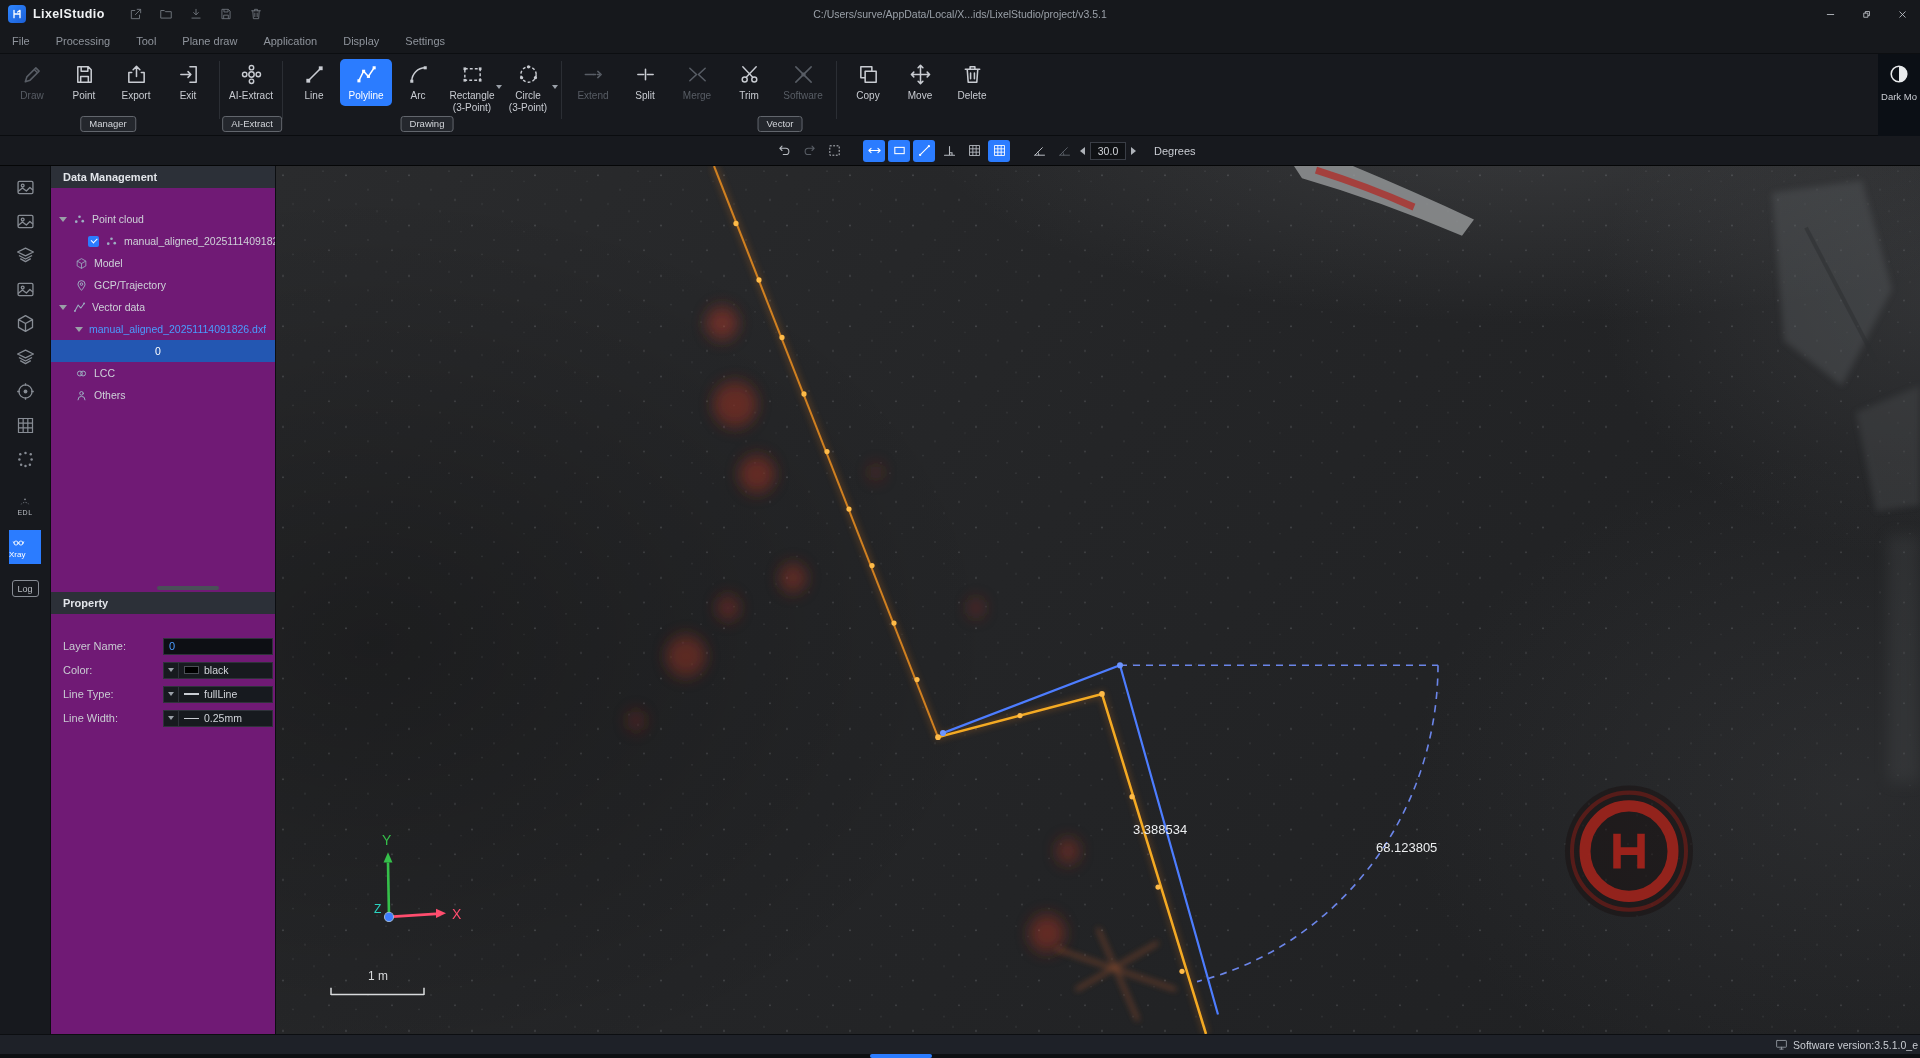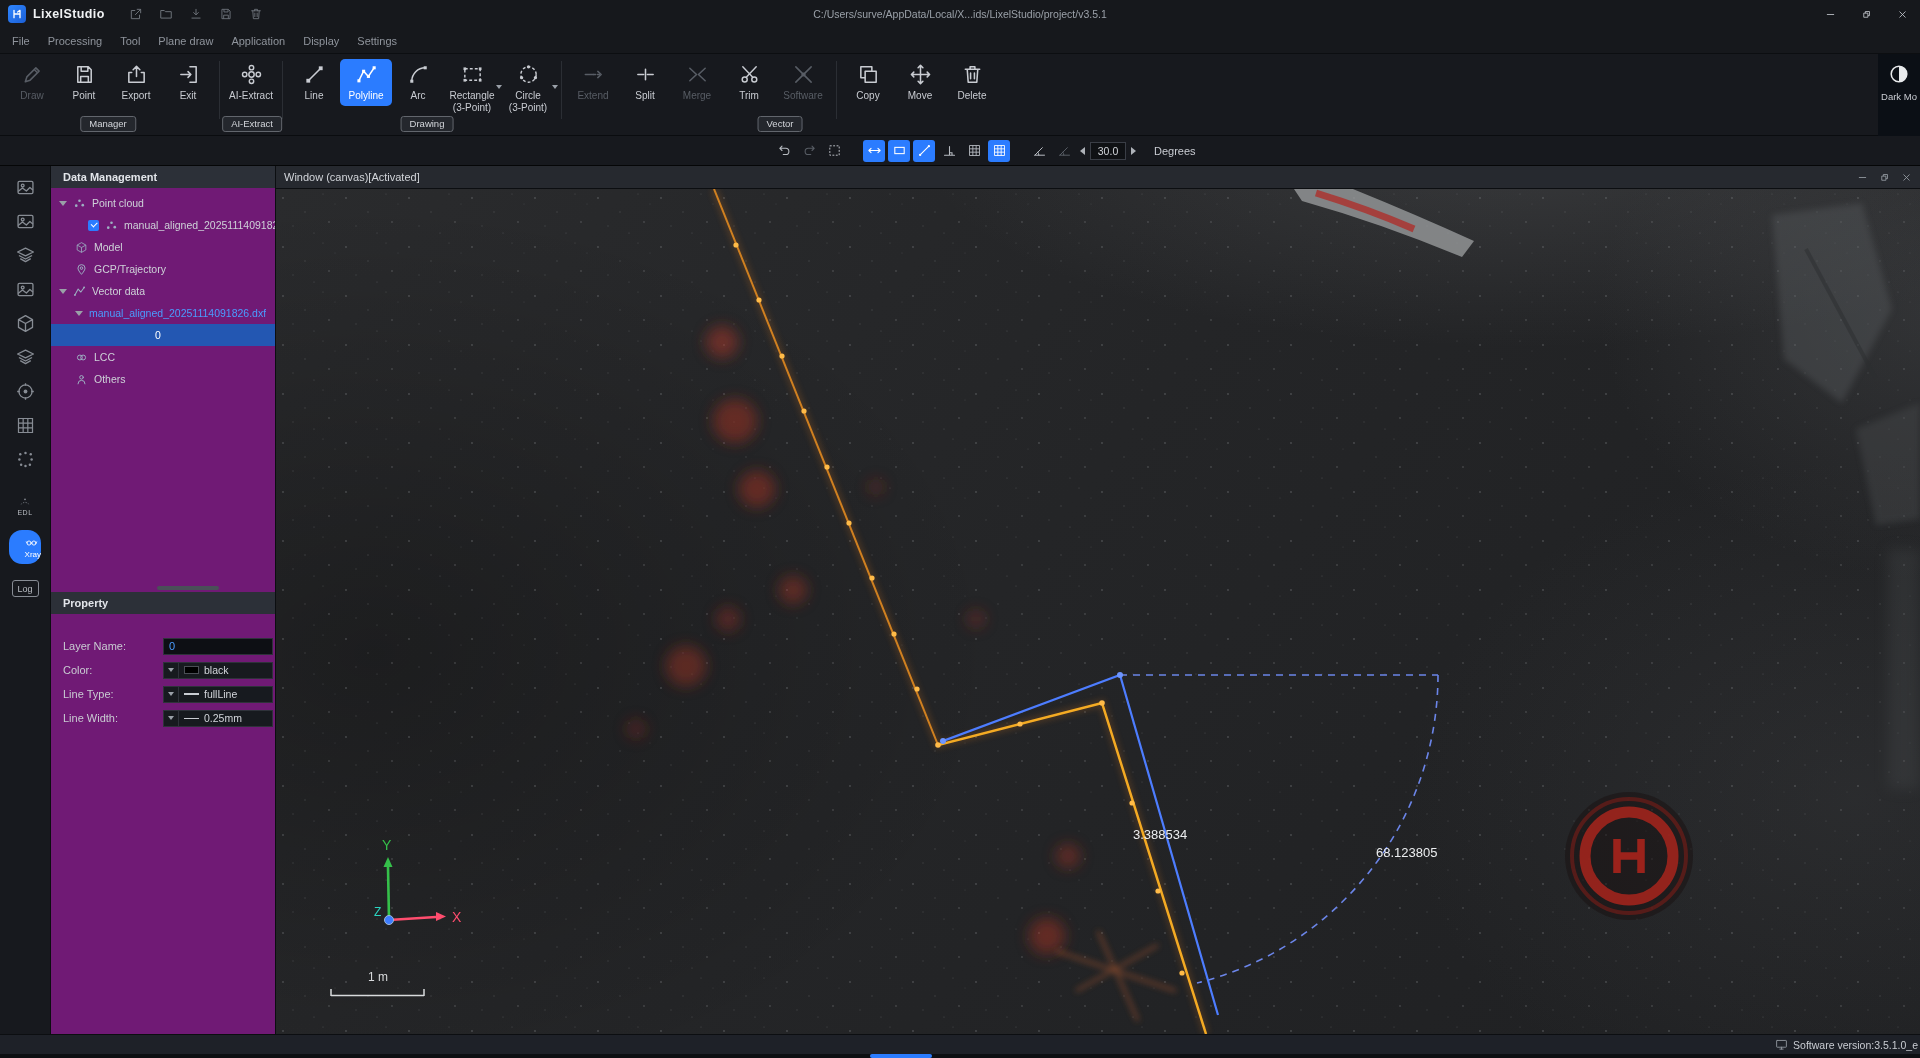--- a/index.html
+++ b/index.html
@@ -13,21 +13,21 @@
 .logo{width:18px;height:18px;border-radius:4px;background:linear-gradient(135deg,#2f86ff,#1b5fd6);display:grid;place-items:center;flex:none}
 .app-name{margin-left:7px;font-size:12.5px;font-weight:700;letter-spacing:.4px;color:#f0f2f4}
 .tb-icons{display:flex;gap:16px;margin-left:24px;color:#6c7178}
 .tb-icons svg{width:14px;height:14px}
 .path{position:absolute;left:50%;transform:translateX(-50%);font-size:10.5px;color:#9aa0a8;white-space:nowrap}
 .win-controls{margin-left:auto;display:flex}
 .win-btn{width:36px;height:28px;display:grid;place-items:center;color:#c6cad0}
 .win-btn svg{width:11px;height:11px}
 
 
-.menubar{height:26px;background:#16181c;display:flex;align-items:center;gap:18px;padding-left:12px;border-bottom:1px solid #0c0e11}
+.menubar{height:26px;background:#16181c;display:flex;align-items:center;gap:26px;padding-left:12px;border-bottom:1px solid #0c0e11}
 .menu-item{font-size:11px;color:#8f949c;white-space:nowrap}
 
 
 .toolbar{height:82px;background:#17191e;position:relative;display:flex;align-items:flex-start;padding:5px 0 0 6px;border-bottom:1px solid #0a0c0f}
 .tbtn{width:52px;display:flex;flex-direction:column;align-items:center;gap:4px;padding:4px 1px;border-radius:5px;color:#c9ccd2;position:relative;flex:none}
 .tbtn.w56{width:56px}
 .tbtn svg{width:23px;height:23px;flex:none}
 .tbtn .lbl{font-size:10px;line-height:1.18;text-align:center;white-space:pre-line}
 .tbtn.active{background:#2b7cff;color:#fff}
 .tbtn.dis{color:#585d65}
@@ -55,29 +55,29 @@
 
 .main{display:flex;height:868px}
 
 
 .strip{width:51px;background:#17191e;border-right:1px solid #0c0e11;display:flex;flex-direction:column;align-items:center;padding-top:9px;gap:10px;flex:none}
 .strip-btn{width:24px;height:24px;color:#878c94;display:grid;place-items:center;flex:none}
 .strip-btn svg{width:21px;height:21px}
 .edl{margin-top:14px;display:flex;flex-direction:column;align-items:center;color:#878c94;gap:1px}
 .edl svg{width:18px;height:13px}
 .edl span{font-size:7px;color:#b8bcc2;letter-spacing:.5px}
-.xray{margin-top:4px;width:32px;height:34px;background:#2b7cff;border-radius:13px;display:flex;flex-direction:column;align-items:flex-end;justify-content:center;color:#fff;gap:1px}
+.xray{margin-top:4px;width:32px;height:34px;background:#2b7cff;border-radius:0;display:flex;flex-direction:column;align-items:flex-start;justify-content:center;color:#fff;gap:1px}
 .xray svg{width:19px;height:13px}
 .xray span{font-size:8px}
 .logbox{margin-top:6px;min-width:27px;height:17px;border:1px solid #878c94;border-radius:3px;color:#b8bcc2;font-size:9px;display:grid;place-items:center;padding:0 3px}
 
 
 .panels{width:225px;background:#701a75;border-right:1px solid #0c0e11;display:flex;flex-direction:column;font-size:11px;flex:none}
 .phead{height:22px;background:#2c3038;color:#e2e5ea;font-weight:bold;font-size:11px;line-height:22px;padding-left:12px;flex:none}
-.tree{height:396px;padding-top:4px;color:#ced2d8;overflow:hidden;font-size:10.5px}
+.tree{height:396px;padding-top:20px;color:#ced2d8;overflow:hidden;font-size:10.5px}
 .trow{height:22px;display:flex;align-items:center}
 .caret{width:0;height:0;border-left:4px solid transparent;border-right:4px solid transparent;border-top:5px solid #9aa0a8;margin-right:6px;flex:none}
 .ticon{width:13px;height:13px;color:#9db0c2;margin-right:6px;flex:none}
 .trow span{white-space:nowrap;overflow:hidden}
 .trow.sel{background:#2357b2;color:#fff}
 .blue-text{color:#4a9dff}
 .cb{width:11px;height:11px;background:#2b7cff;border-radius:2px;margin-right:6px;position:relative;flex:none}
 .cb::after{content:"";position:absolute;left:2.5px;top:2.5px;width:5px;height:2.5px;border-left:1.5px solid #fff;border-bottom:1.5px solid #fff;transform:rotate(-45deg)}
 .hscroll{height:8px;position:relative;flex:none}
 .hthumb{position:absolute;left:106px;top:2px;width:62px;height:4px;border-radius:2px;background:#4a4f58}
@@ -789,34 +789,20 @@
               <i></i>
             </span>
           <span class="lprev thin"></span>
           <span class="dval">0.25mm</span>
         </div>
       </div>
     </div>
   </div>
 
   <div class="canvas-col">
-    <div class="chead">
-      <span>Window (canvas)[Activated]</span>
-      <div class="chead-icons">
-        <svg>
-            <use href="#w-min"></use>
-          </svg>
-        <svg>
-            <use href="#w-restore"></use>
-          </svg>
-        <svg>
-            <use href="#w-close"></use>
-          </svg>
-      </div>
-    </div>
     <div class="viewport">
       <svg class="overlay" viewBox="0 0 1644 845" preserveAspectRatio="none">
         <defs>
           <filter id="b6" x="-80%" y="-80%" width="260%" height="260%">
               <feGaussianBlur stdDeviation="7"></feGaussianBlur>
             </filter>
           <filter id="b3" x="-50%" y="-50%" width="200%" height="200%">
               <feGaussianBlur stdDeviation="3"></feGaussianBlur>
             </filter>
           <pattern id="speck" width="63" height="49" patternUnits="userSpaceOnUse">

